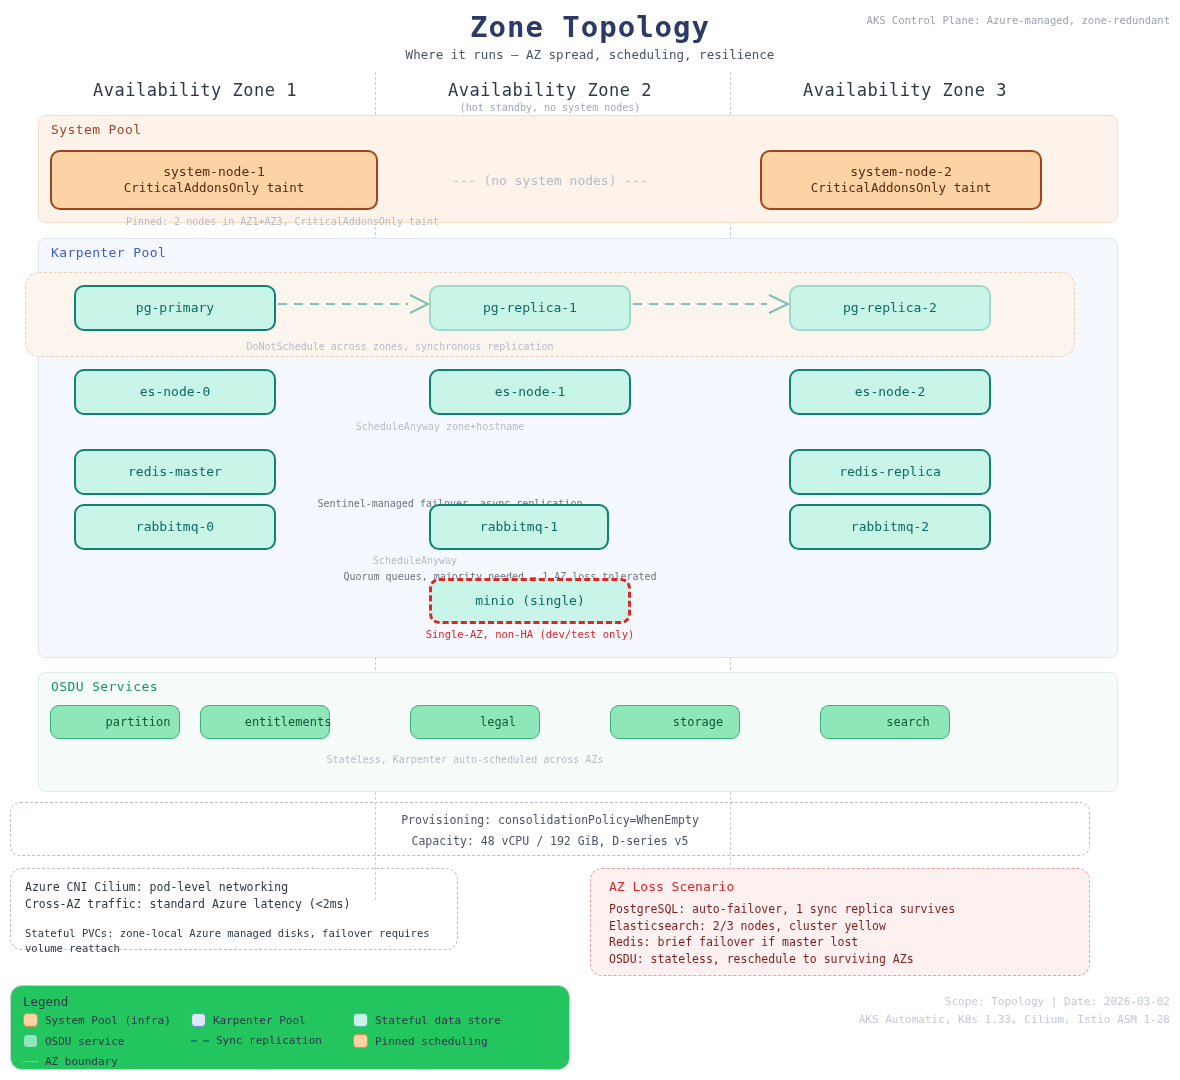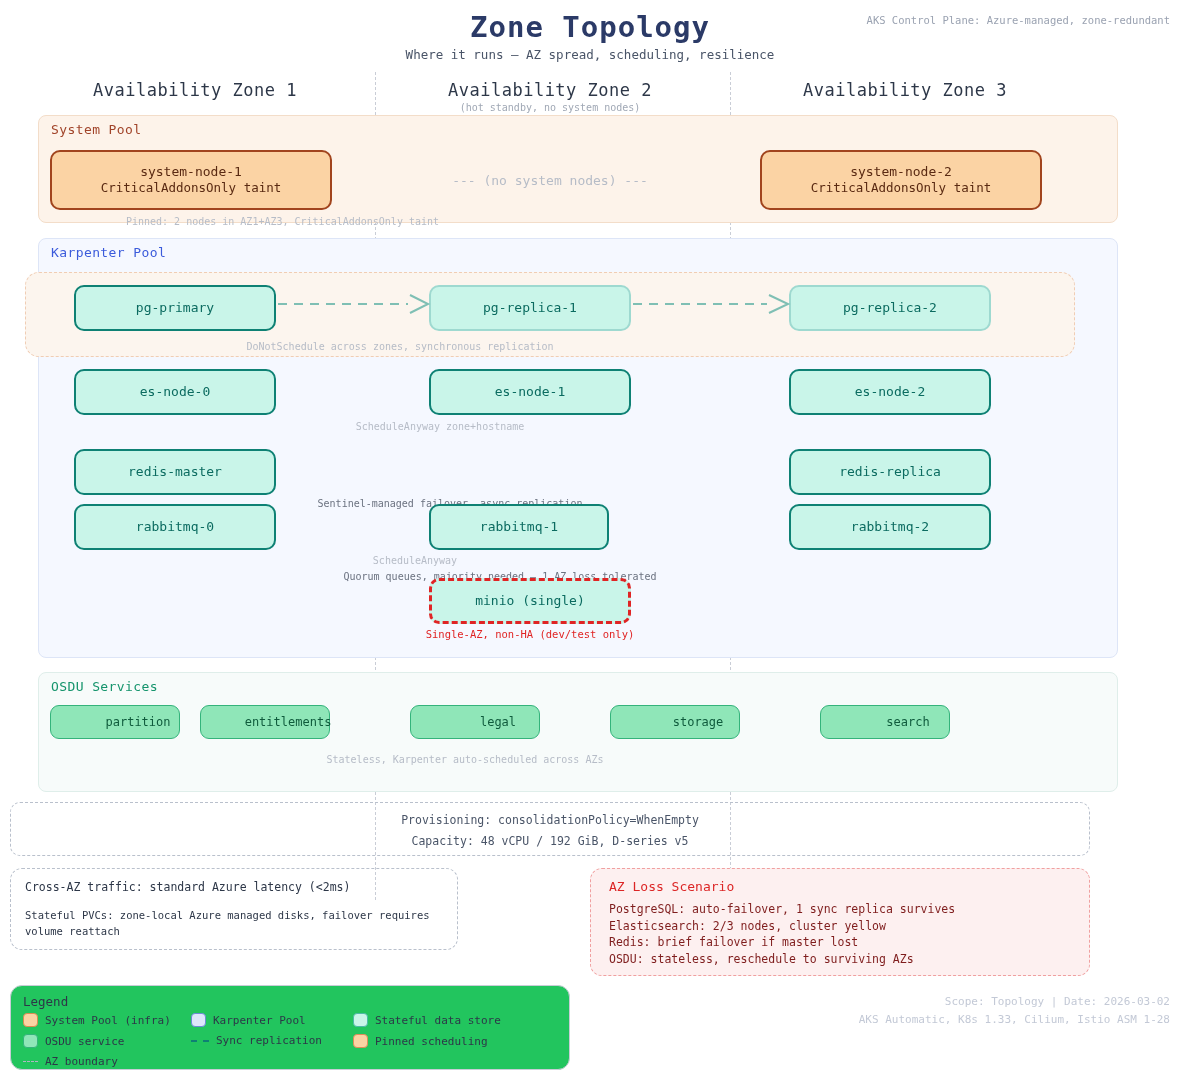--- a/index.html
+++ b/index.html
@@ -194,21 +194,21 @@
   <div class="zone-head" id="zone-head-3">
     <div class="zh-title">Availability Zone 3</div>
     <div class="zh-sub"></div>
   </div>
 </div>
 
 <div class="pool" id="system-pool">
   <div class="pool-label">System Pool</div>
 </div>
 
-<div class="node node-system" style="left:50px; top:150px; width:282px; height:60px;">
+<div class="node node-system" style="left:50px; top:150px; width:328px; height:60px;">
   <div>system-node-1</div>
   <div class="ln2">CriticalAddonsOnly taint</div>
 </div>
 
 <div class="ann" style="left:400px; top:173px; width:300px; font-size:13px;">--- (no system nodes) ---</div>
 
 <div class="node node-system" style="left:760px; top:150px; width:282px; height:60px;">
   <div>system-node-2</div>
   <div class="ln2">CriticalAddonsOnly taint</div>
 </div>
@@ -298,20 +298,21 @@
   <div>search</div>
 </div>
 <div class="ann" style="left:265px; top:754px; width:400px;">Stateless, Karpenter auto-scheduled across AZs</div>
 
 <div id="provision-box">
   <div class="pline" id="prov-line-1">Provisioning: consolidationPolicy=WhenEmpty</div>
   <div class="pline" id="prov-line-2">Capacity: 48 vCPU / 192 GiB, D-series v5</div>
 </div>
 
 <div id="network-note">
+  <div class="nline">Azure CNI Cilium: pod-level networking</div>
   <div class="nline">Cross-AZ traffic: standard Azure latency (&lt;2ms)</div>
   <div class="nline small">Stateful PVCs: zone-local Azure managed disks, failover requires volume reattach</div>
 </div>
 
 <div id="az-loss">
   <div class="al-title">AZ Loss Scenario</div>
   <div class="al-line">PostgreSQL: auto-failover, 1 sync replica survives</div>
   <div class="al-line">Elasticsearch: 2/3 nodes, cluster yellow</div>
   <div class="al-line">Redis: brief failover if master lost</div>
   <div class="al-line">OSDU: stateless, reschedule to surviving AZs</div>

